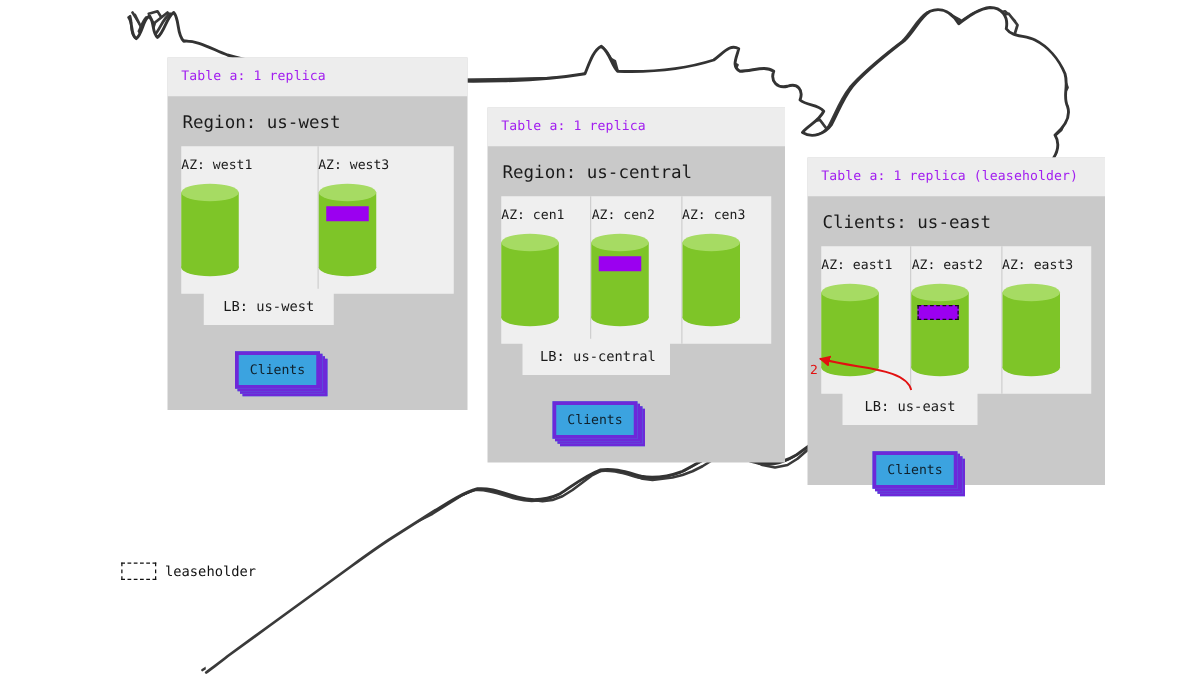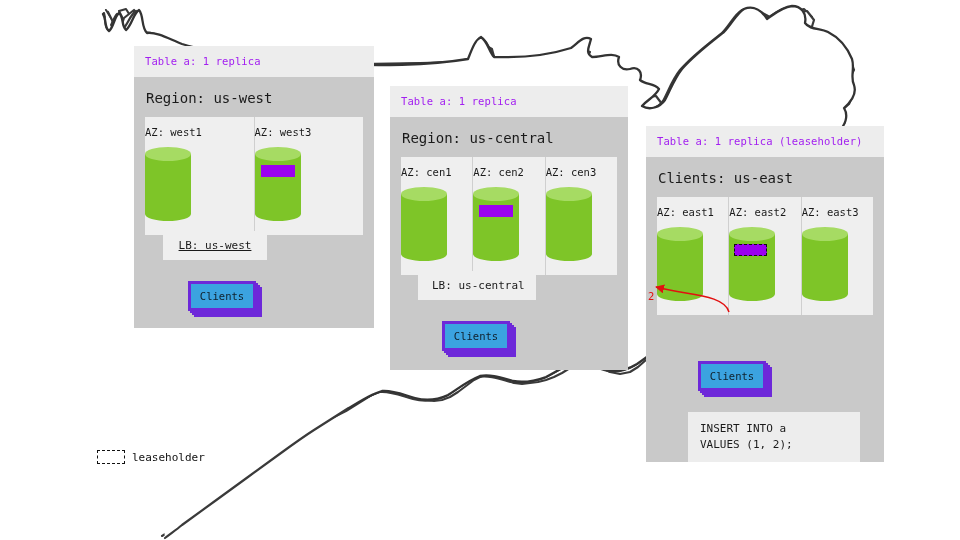--- a/index.html
+++ b/index.html
@@ -277,21 +277,21 @@
         <div class="azlabel">AZ: west3</div>
         <div class="cyl">
           <div class="bot"></div>
           <div class="body"></div>
           <div class="top"></div>
           <div class="replica"></div>
         </div>
       </div>
     </div>
   </div>
-  <div class="lbbox" style="left:163px;top:231px;width:76px;text-decoration:underline;">LB: us-west</div>
+  <div class="lbbox" style="left:163px;top:231px;width:76px;">LB: us-west</div>
   <div class="clients" style="left:188px;top:281px;">
     <div class="card c3"></div>
     <div class="card c2"></div>
     <div class="card c1"></div>
     <div class="card c0">Clients</div>
   </div>
 
   <div class="region" id="r-central" style="left:352px;top:86px;width:238px;height:284px;">
     <div class="titlebar">Table a: 1 replica</div>
     <div class="regionname">Region: us-central</div>
@@ -324,21 +324,21 @@
     </div>
   </div>
   <div class="lbbox" style="left:418px;top:271px;width:90px;">LB: us-central</div>
   <div class="clients" style="left:442px;top:321px;">
     <div class="card c3"></div>
     <div class="card c2"></div>
     <div class="card c1"></div>
     <div class="card c0">Clients</div>
   </div>
 
-  <div class="region" id="r-east" style="left:608px;top:126px;width:238px;height:336px;">
+  <div class="region" id="r-east" style="left:608px;top:126px;width:238px;height:262px;">
     <div class="titlebar">Table a: 1 replica (leaseholder)</div>
     <div class="regionname">Clients: us-east</div>
     <div class="azrow">
       <div class="az">
         <div class="azlabel">AZ: east1</div>
         <div class="cyl">
           <div class="bot"></div>
           <div class="body"></div>
           <div class="top"></div>
         </div>
@@ -355,29 +355,28 @@
       <div class="az">
         <div class="azlabel">AZ: east3</div>
         <div class="cyl">
           <div class="bot"></div>
           <div class="body"></div>
           <div class="top"></div>
         </div>
       </div>
     </div>
   </div>
+  <div class="lbbox" style="left:674px;top:311px;width:80px;">LB: us-east</div>
   <div class="clients" style="left:698px;top:361px;">
     <div class="card c3"></div>
     <div class="card c2"></div>
     <div class="card c1"></div>
     <div class="card c0">Clients</div>
   </div>
 
-  <div id="sqlbox" style="left:688px;top:412px;width:148px;">INSERT INTO a
-VALUES (1, 2);</div>
 
   <div id="legend" style="left:97px;top:450px;">
     <span class="swatch"></span>
     <span>leaseholder</span>
   </div>
 
   <svg id="arrows" viewBox="0 0 960 540">
     <defs>
       <marker id="ah" markerWidth="7" markerHeight="7" refX="5.4" refY="3" orient="auto" markerUnits="strokeWidth">
         <path d="M0,0 L6,3 L0,6 z" fill="#e21010"></path>

